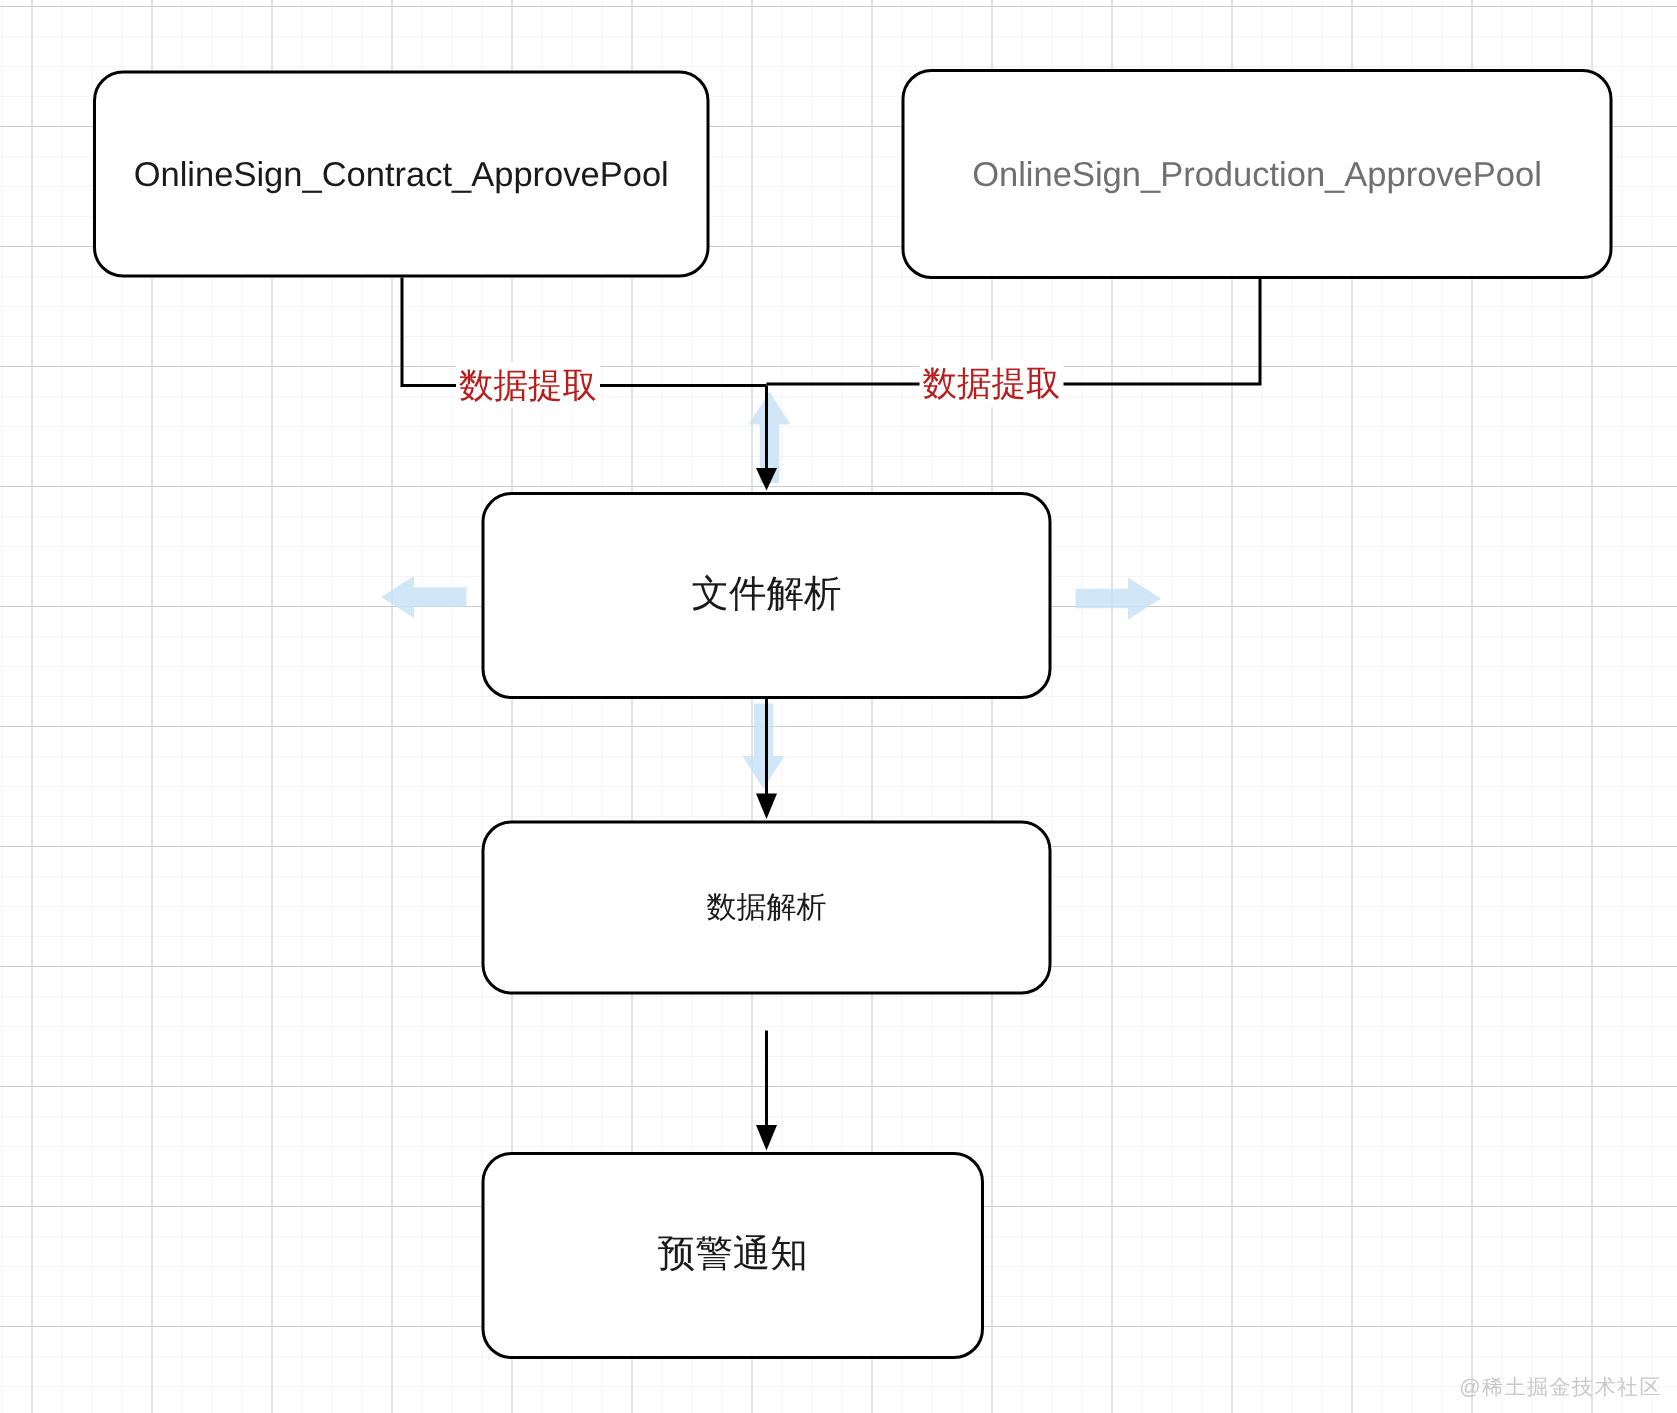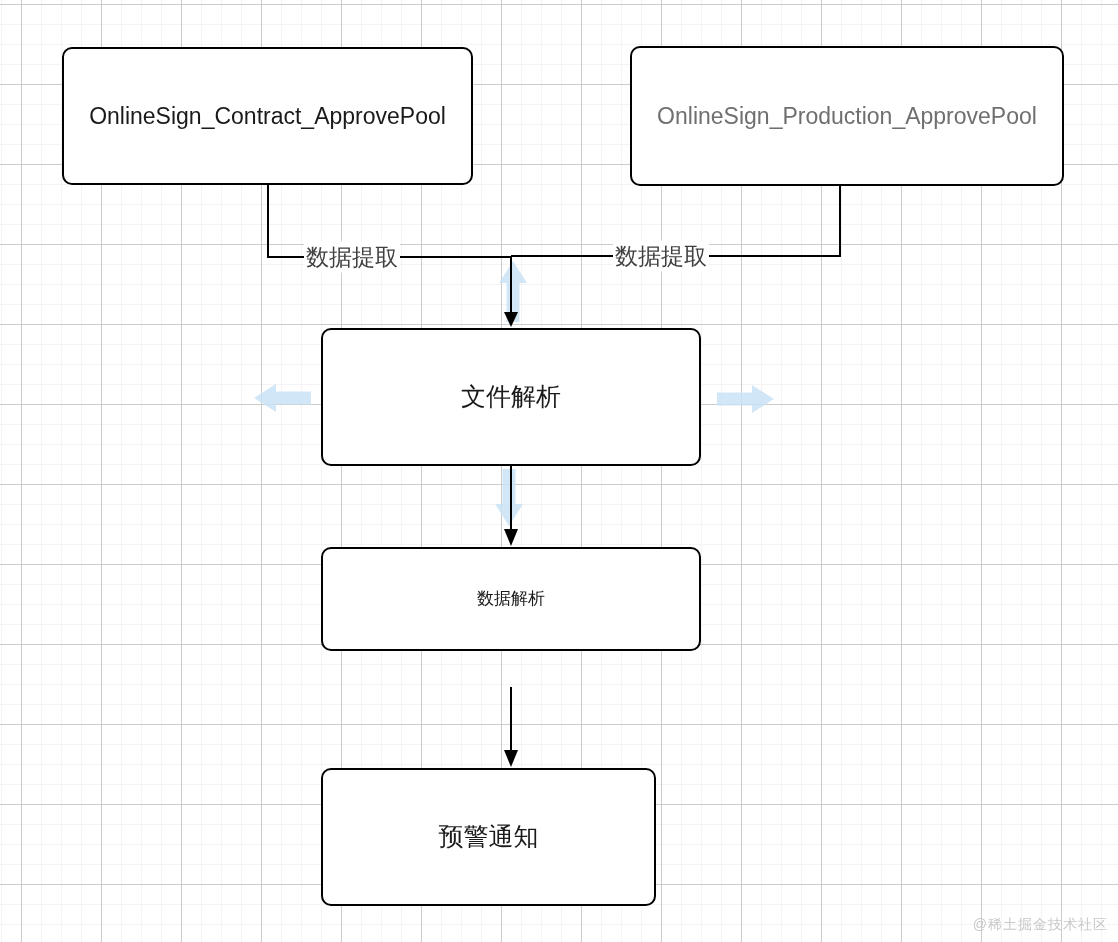--- a/index.html
+++ b/index.html
@@ -15,33 +15,33 @@
       linear-gradient(to right, var(--grid-minor,#f6f3f5) 1px, transparent 1px),
       linear-gradient(to bottom, var(--grid-minor,#f6f3f5) 1px, transparent 1px);
     background-size:80px 80px, 80px 80px, 20px 20px, 20px 20px;
     background-position:21px 4px, 21px 4px, 1px 4px, 1px 4px;
   }
   .edges-svg { position:absolute; left:0; top:0; z-index:1; }
   .node {
     position:absolute; box-sizing:border-box;
     background:var(--node-fill,#ffffff);
     border:2px solid var(--node-border,#000000);
-    border-radius:10px;
+    border-radius:20px;
     display:flex; align-items:center; justify-content:center;
     text-align:center; z-index:2; line-height:1.25;
   }
   .node-contract   { left:62px;  top:47px;  width:411px; height:138px; font-size:23px; color:var(--node-text-primary,#1a1a1a); }
-  .node-production { left:630px; top:46px;  width:434px; height:140px; font-size:23px; color:var(--node-text-muted,#6f6f6f); }
+  .node-production { left:601px; top:46px;  width:474px; height:140px; font-size:23px; color:var(--node-text-muted,#6f6f6f); }
   .node-file       { left:321px; top:328px; width:380px; height:138px; font-size:25px; color:var(--node-text-primary,#1a1a1a); }
-  .node-data       { left:321px; top:547px; width:380px; height:104px; font-size:17px; color:var(--node-text-primary,#1a1a1a); }
+  .node-data       { left:321px; top:547px; width:380px; height:116px; font-size:20px; color:var(--node-text-primary,#1a1a1a); }
   .node-alert      { left:321px; top:768px; width:335px; height:138px; font-size:25px; color:var(--node-text-primary,#1a1a1a); }
   .edge-label {
     position:absolute; transform:translate(-50%,-50%);
     background:#ffffff; padding:0 2px;
-    font-size:23px; color:#404040; z-index:3; white-space:nowrap;
+    font-size:23px; color:#b91c1c; z-index:3; white-space:nowrap;
   }
   .edge-label-left  { left:352px; top:257px; }
   .edge-label-right { left:661px; top:256px; }
   .watermark {
     position:absolute; right:10px; bottom:8px;
     font-size:14px; color:var(--watermark-color,#c8c8c8);
     z-index:4; letter-spacing:1px;
   }
 </style>
 </head>

